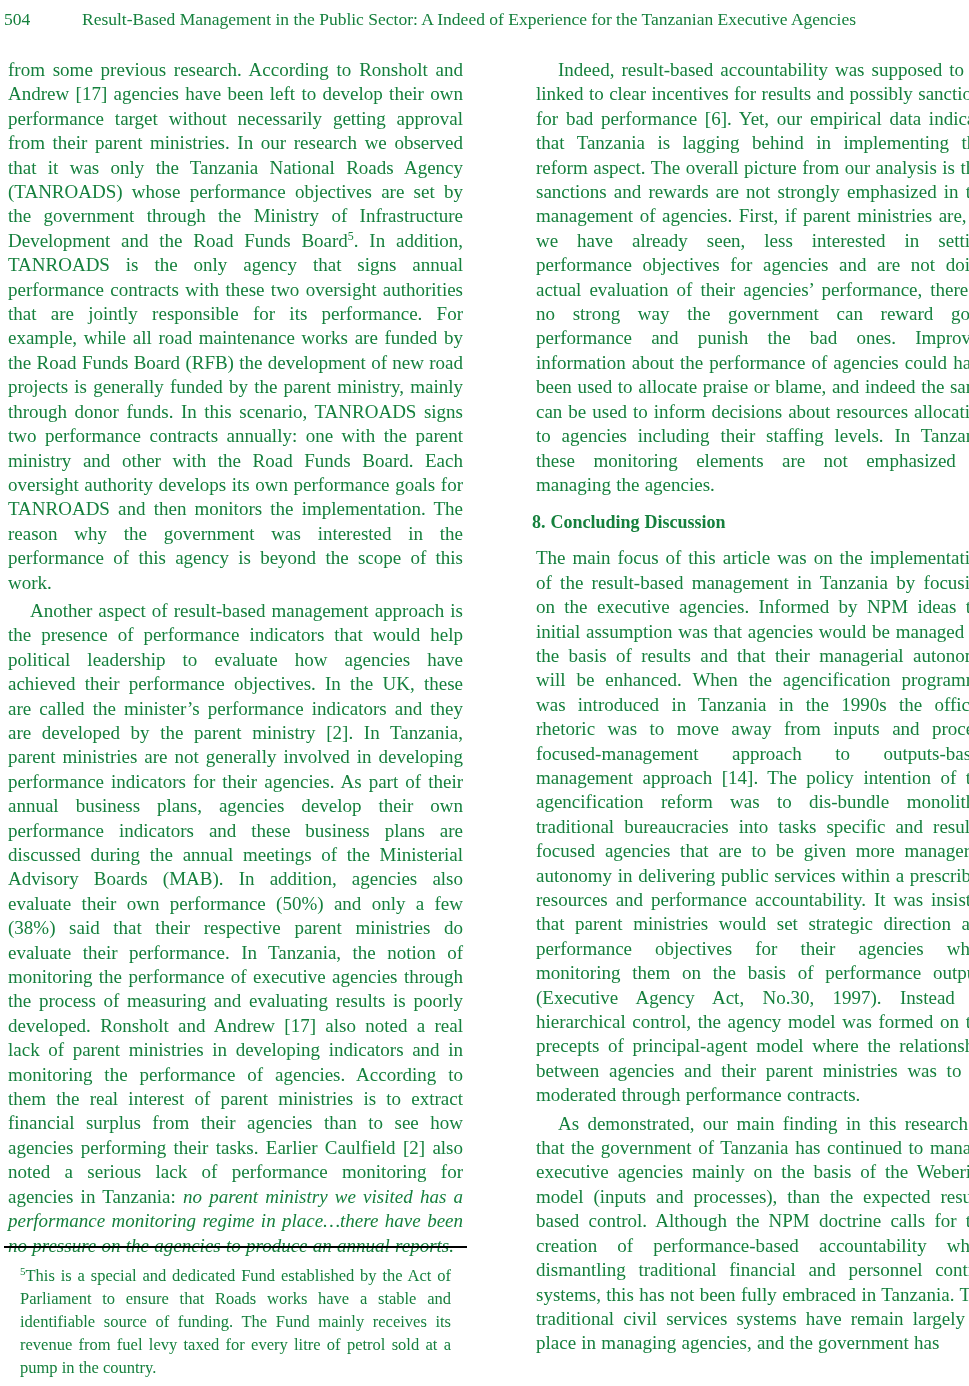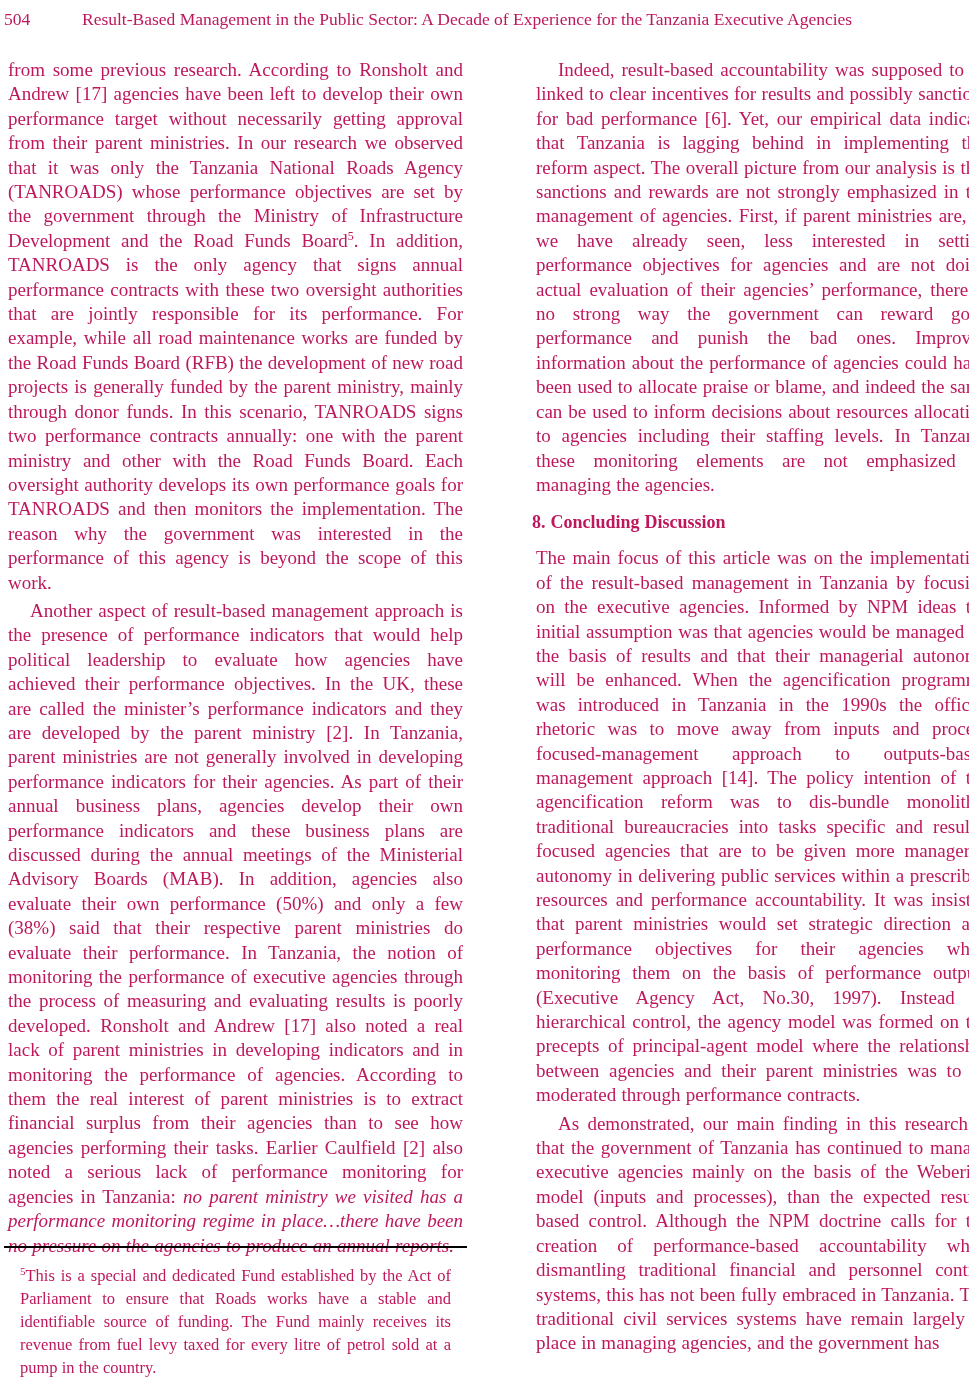--- a/index.html
+++ b/index.html
@@ -2,21 +2,21 @@
 <html><head>
 <meta charset="utf-8">
 <style>
   html, body { margin: 0; padding: 0; background: #888; }
   .page {
     position: relative;
     width: 969px;
     height: 1386px;
     margin: 0 auto;
     background: #ffffff;
-    color: #be185d;
+    color: #15803d;
     font-family: "Liberation Serif", serif;
     overflow: hidden;
   }
   .running-header {
     position: absolute;
     top: 7px;
     left: 4px;
     right: 4px;
     height: 24px;
     font-size: 17.5px;
@@ -86,21 +86,21 @@
     font-weight: bold; font-style: italic;
   }
 </style>
 </head>
 <body>
 
 <div class="page">
 
   <div class="running-header">
     <span class="page-num">504</span>
-    <span class="running-title">Result-Based Management in the Public Sector: A Decade of Experience for the Tanzania Executive Agencies</span>
+    <span class="running-title">Result-Based Management in the Public Sector: A Indeed of Experience for the Tanzanian Executive Agencies</span>
   </div>
 
   <div class="col col-left">
     <p><span>from some previous research. According to Ronsholt and Andrew [17] agencies have been left to develop their own performance target without necessarily getting approval from their parent ministries. In our research we observed that it was only the Tanzania National Roads Agency (TANROADS) whose performance objectives are set by the government through the Ministry of Infrastructure Development and the Road Funds Board</span><sup>5</sup><span>. In addition, TANROADS is the only agency that signs annual performance contracts with these two oversight authorities that are jointly responsible for its performance. For example, while all road maintenance works are funded by the Road Funds Board (RFB) the development of new road projects is generally funded by the parent ministry, mainly through donor funds. In this scenario, TANROADS signs two performance contracts annually: one with the parent ministry and other with the Road Funds Board. Each oversight authority develops its own performance goals for TANROADS and then monitors the implementation. The reason why the government was interested in the performance of this agency is beyond the scope of this work.</span></p>
     <p class="indent"><span>Another aspect of result-based management approach is the presence of performance indicators that would help political leadership to evaluate how agencies have achieved their performance objectives. In the UK, these are called the minister’s performance indicators and they are developed by the parent ministry [2]. In Tanzania, parent ministries are not generally involved in developing performance indicators for their agencies. As part of their annual business plans, agencies develop their own performance indicators and these business plans are discussed during the annual meetings of the Ministerial Advisory Boards (MAB). In addition, agencies also evaluate their own performance (50%) and only a few (38%) said that their respective parent ministries do evaluate their performance. In Tanzania, the notion of monitoring the performance of executive agencies through the process of measuring and evaluating results is poorly developed. Ronsholt and Andrew [17] also noted a real lack of parent ministries in developing indicators and in monitoring the performance of agencies. According to them the real interest of parent ministries is to extract financial surplus from their agencies than to see how agencies performing their tasks. Earlier Caulfield [2] also noted a serious lack of performance monitoring for agencies in Tanzania: </span><em>no parent ministry we visited has a performance monitoring regime in place…there have been no pressure on the agencies to produce an annual reports.</em></p>
   </div>
 
   <div class="col col-right">
     <p class="indent"><span>Indeed, result-based accountability was supposed to be linked to clear incentives for results and possibly sanctions for bad performance [6]. Yet, our empirical data indicate that Tanzania is lagging behind in implementing this reform aspect. The overall picture from our analysis is that sanctions and rewards are not strongly emphasized in the management of agencies. First, if parent ministries are, as we have already seen, less interested in setting performance objectives for agencies and are not doing actual evaluation of their agencies’ performance, there is no strong way the government can reward good performance and punish the bad ones. Improved information about the performance of agencies could have been used to allocate praise or blame, and indeed the same can be used to inform decisions about resources allocation to agencies including their staffing levels. In Tanzania these monitoring elements are not emphasized in managing the agencies.</span></p>
     <h2 class="section-heading">8. Concluding Discussion</h2>

